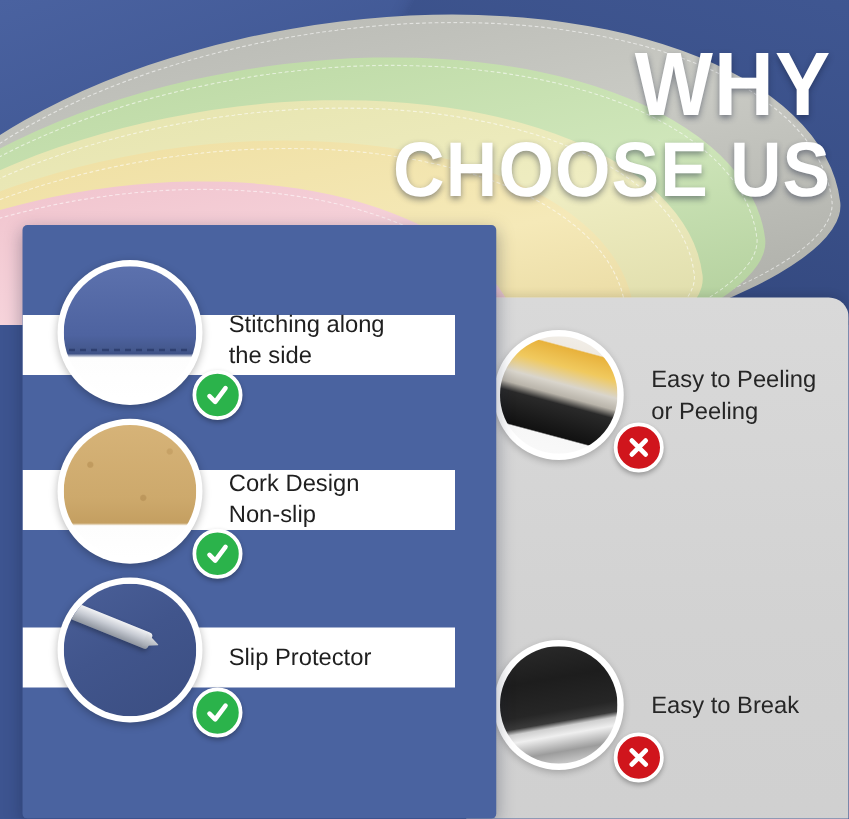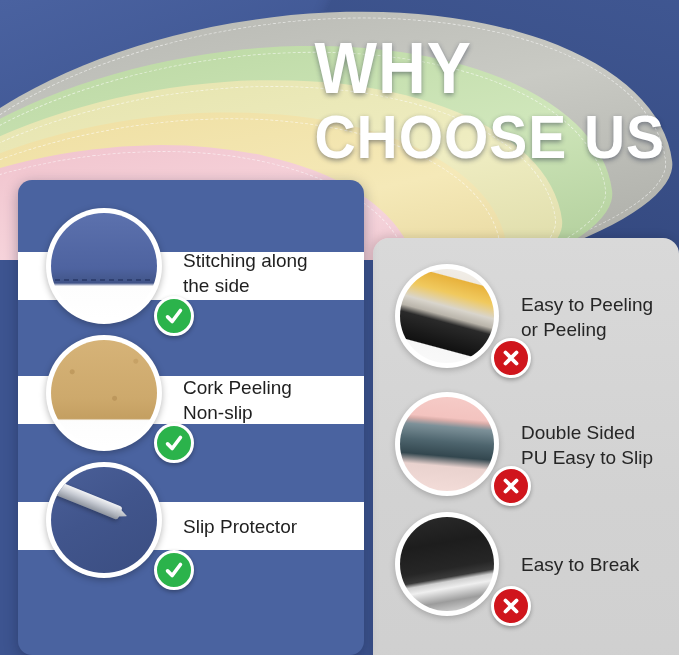--- a/index.html
+++ b/index.html
@@ -31,21 +31,21 @@
     border-radius:52% 48% 60% 40%/70% 64% 36% 30%;transform:rotate(-7deg);}
   .m-yellow{left:-200px;top:118px;width:705px;height:270px;
     background:linear-gradient(175deg,#efdfa2 0%,#f5e9b8 45%,#ddcb8d 100%);
     border-radius:52% 48% 60% 40%/70% 64% 36% 30%;transform:rotate(-7deg);}
   .m-pink{left:-225px;top:150px;width:640px;height:255px;
     background:linear-gradient(175deg,#f0c3cd 0%,#f7d6dd 45%,#e0aeba 100%);
     border-radius:52% 48% 60% 40%/70% 64% 36% 30%;transform:rotate(-7deg);}
   .stitch{position:absolute;border-radius:inherit;border:1px dashed rgba(255,255,255,.55);inset:6px;}
 
   
-  .headline{position:absolute;right:14px;top:34px;z-index:9;}
+  .headline{position:absolute;right:14px;top:34px;text-align:right;z-index:9;}
   .headline div{
     color:#ffffff;font-weight:bold;line-height:.95;letter-spacing:1px;
     font-family:"Liberation Sans Narrow","Liberation Sans",sans-serif;
     transform:scaleX(.92);transform-origin:right center;
     text-shadow:0 2px 5px rgba(20,28,56,.45);
   }
   .hl1{font-size:72px;}
   .hl2{font-size:62px;margin-top:6px;}
 
   
@@ -65,22 +65,22 @@
   
   .ph-peel{position:absolute;inset:0;background:
      linear-gradient(195deg,#f3f1ee 0%,#efeae2 16%,#e8b23c 17%,#f0c95e 30%,#d9d5cc 42%,#b9b4aa 50%,#2a2a2a 56%,#111 78%,#f7f7f7 79%,#fafafa 100%);}
   .ph-pu{position:absolute;inset:0;background:
      linear-gradient(185deg,#f6ccc8 0%,#f3c3bf 24%,#d9ada9 27%,#7d9199 33%,#4e656e 48%,#33474f 62%,#e9d2ce 72%,#f4ddd9 100%);}
   .ph-break{position:absolute;inset:0;background:
      linear-gradient(170deg,#2b2b2b 0%,#1d1d1d 30%,#262626 54%,#3a3a3a 62%,#cfcfcf 66%,#efefef 72%,#9c9c9c 84%,#e8e8e8 100%);}
 
   
   .card-left{position:absolute;left:18px;top:180px;width:346px;height:475px;
-    border-radius:14px;overflow:hidden;z-index:7;
-    background:#4a63a0;box-shadow:0 4px 14px rgba(18,26,54,.35);}
+    border-radius:4px;overflow:hidden;z-index:7;
+    background:#4a63a0;box-shadow:0 4px 14px rgba(18,26,54,.35);padding-left:33px;}
   .stripe{position:absolute;left:0;width:346px;background:#ffffff;}
   .s1{top:72px;height:48px;}
   .s2{top:196px;height:48px;}
   .s3{top:322px;height:48px;}
   .row-l{position:absolute;left:0;width:346px;height:150px;}
   .l1{top:18px;} .l2{top:145px;} .l3{top:272px;}
   .thumb-l{position:absolute;left:28px;top:10px;width:116px;height:116px;border-radius:50%;
     background:#fff;padding:5px;box-sizing:border-box;
     box-shadow:0 2px 7px rgba(0,0,0,.28);}
   .txt-l{position:absolute;left:165px;top:50%;transform:translateY(-50%);
@@ -158,36 +158,20 @@
               <path d="M6 6 L18 18 M18 6 L6 18" stroke="#fff" stroke-width="4.2" stroke-linecap="round"></path>
             </svg>
         </div>
       </div>
       <div class="txt-r">
         <div>Easy to Peeling</div>
         <div>or Peeling</div>
       </div>
     </div>
 
-    <div class="row-r r2">
-      <div class="thumb-r">
-        <div class="thumb-in">
-            <div class="ph-pu"></div>
-          </div>
-        <div class="badge b-no badge-r">
-          <svg viewBox="0 0 24 24" aria-hidden="true">
-              <path d="M6 6 L18 18 M18 6 L6 18" stroke="#fff" stroke-width="4.2" stroke-linecap="round"></path>
-            </svg>
-        </div>
-      </div>
-      <div class="txt-r">
-        <div>Double Sided</div>
-        <div>PU Easy to Slip</div>
-      </div>
-    </div>
 
     <div class="row-r r3">
       <div class="thumb-r">
         <div class="thumb-in">
             <div class="ph-break"></div>
           </div>
         <div class="badge b-no badge-r">
           <svg viewBox="0 0 24 24" aria-hidden="true">
               <path d="M6 6 L18 18 M18 6 L6 18" stroke="#fff" stroke-width="4.2" stroke-linecap="round"></path>
             </svg>
@@ -227,21 +211,21 @@
         <div class="thumb-in">
             <div class="ph-cork"></div>
           </div>
         <div class="badge b-ok badge-l">
           <svg viewBox="0 0 24 24" aria-hidden="true">
               <path d="M5 13 L10 18 L19 6" fill="none" stroke="#fff" stroke-width="4" stroke-linecap="round" stroke-linejoin="round"></path>
             </svg>
         </div>
       </div>
       <div class="txt-l">
-        <div>Cork Peeling</div>
+        <div>Cork Design</div>
         <div>Non-slip</div>
       </div>
     </div>
 
     <div class="row-l l3">
       <div class="thumb-l">
         <div class="thumb-in">
           <div class="ph-desk">
               <span class="pen"></span>
             </div>

